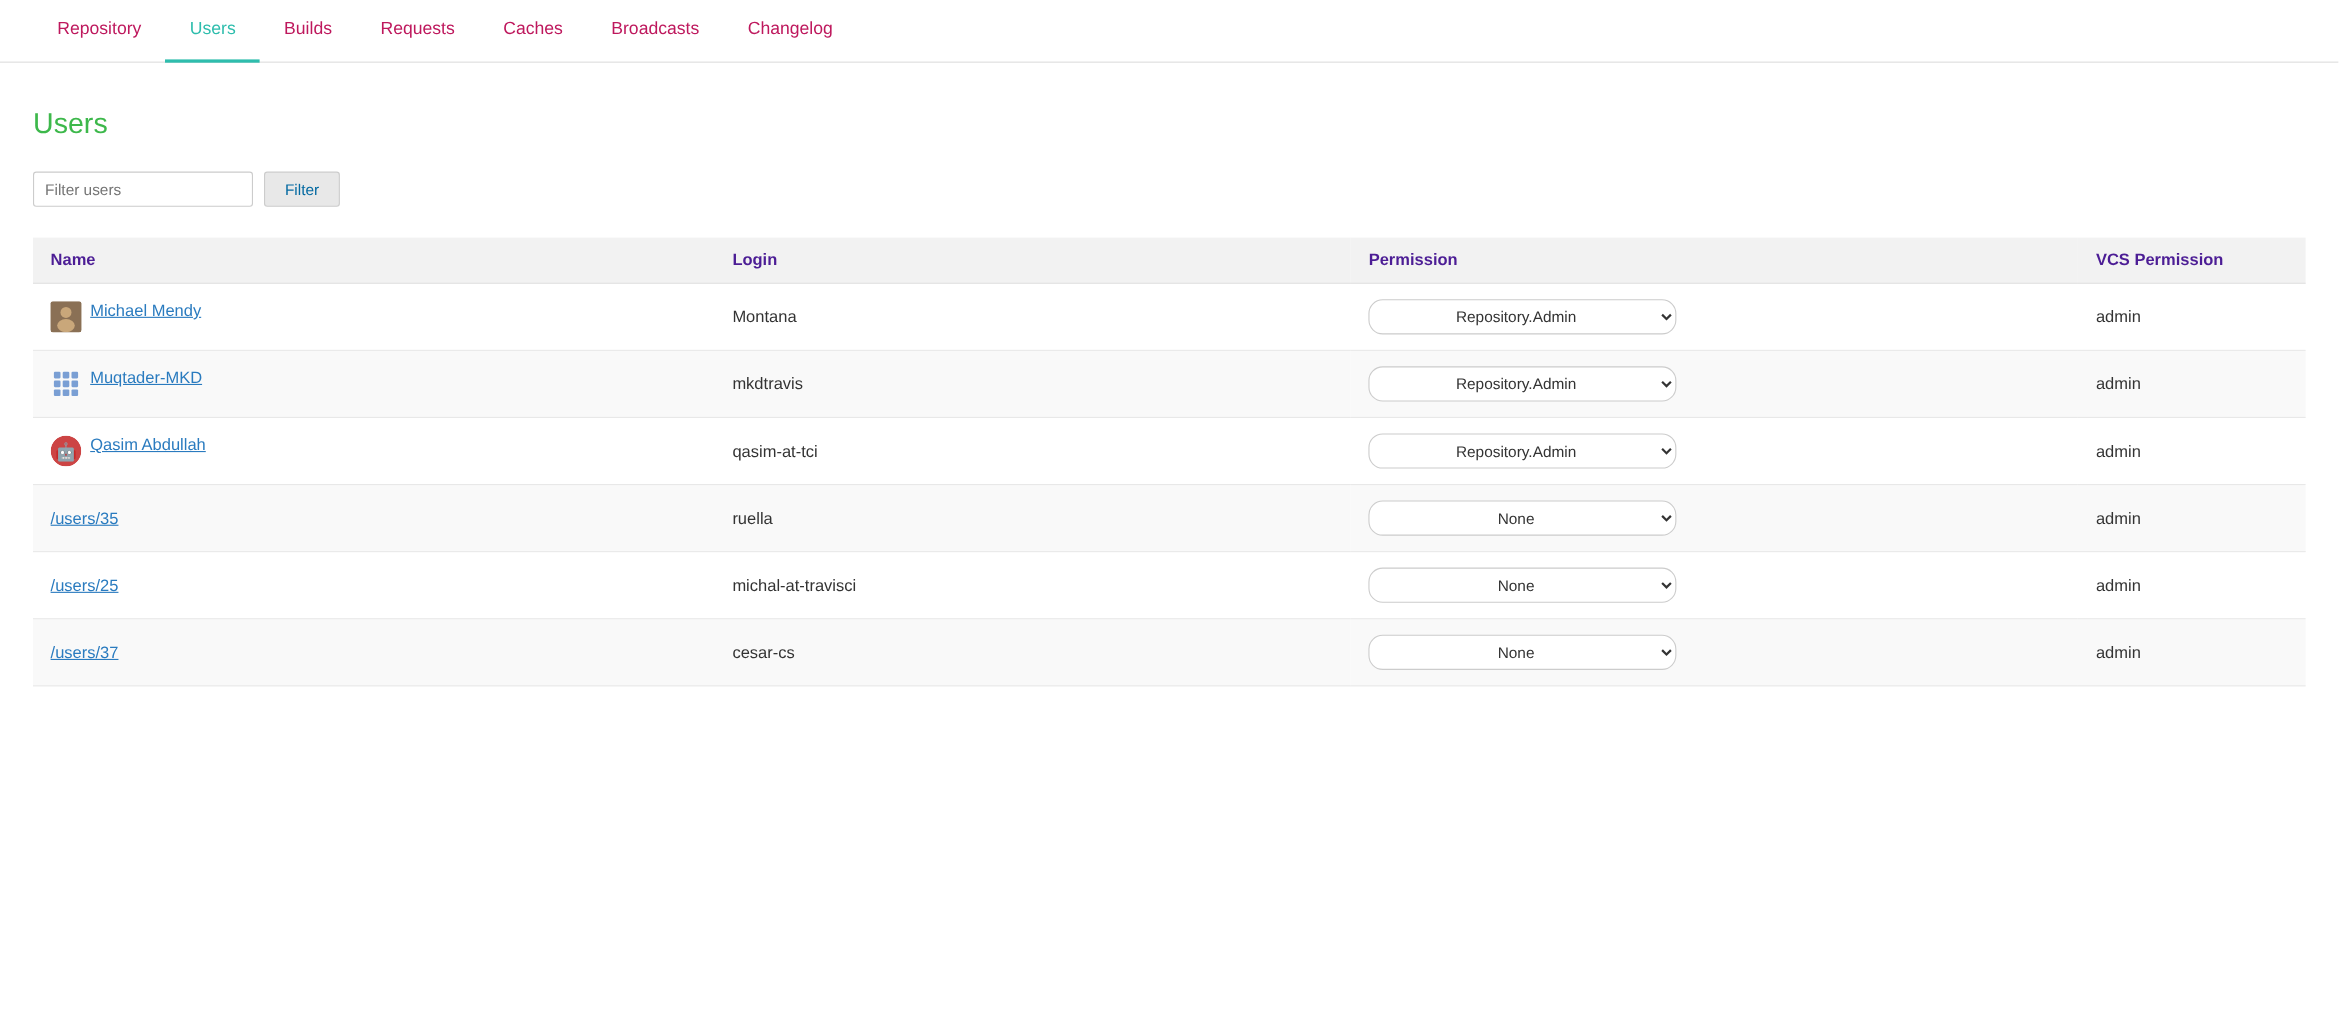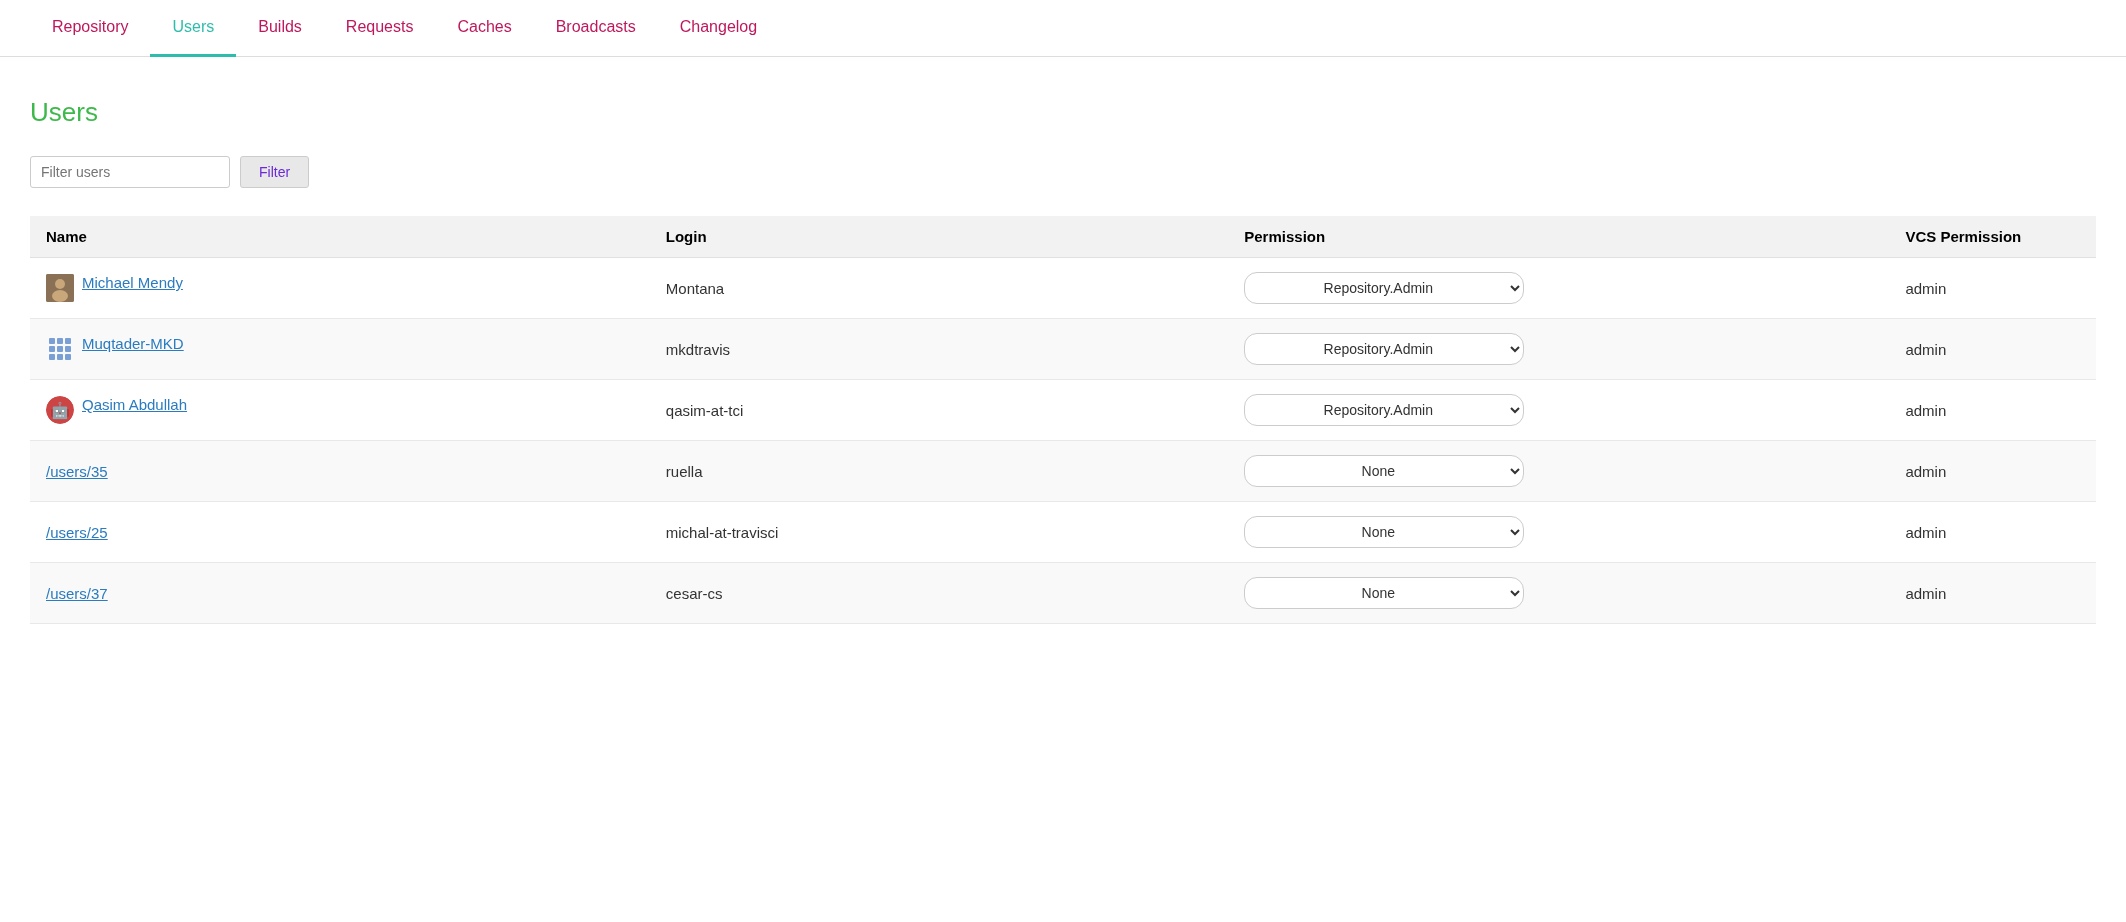--- a/index.html
+++ b/index.html
@@ -63,39 +63,39 @@
       background: #fff;
     }
 
     .filter-button {
       padding: 7px 18px;
       background: #e8e8e8;
       border: 1px solid #ccc;
       border-radius: 3px;
       font-size: 14px;
       cursor: pointer;
-      color: #6d28d9;
+      color: #0369a1;
     }
 
     
     .users-table {
       width: 100%;
       border-collapse: collapse;
     }
 
     .users-table thead tr {
       background: #f2f2f2;
     }
 
     .users-table th {
       padding: 12px 16px;
       text-align: left;
       font-weight: 600;
       font-size: 15px;
-      color: #000000;
+      color: #4c1d95;
       border-bottom: 1px solid #e0e0e0;
     }
 
     .users-table td {
       padding: 14px 16px;
       border-bottom: 1px solid #e8e8e8;
       font-size: 15px;
       vertical-align: middle;
     }
 

